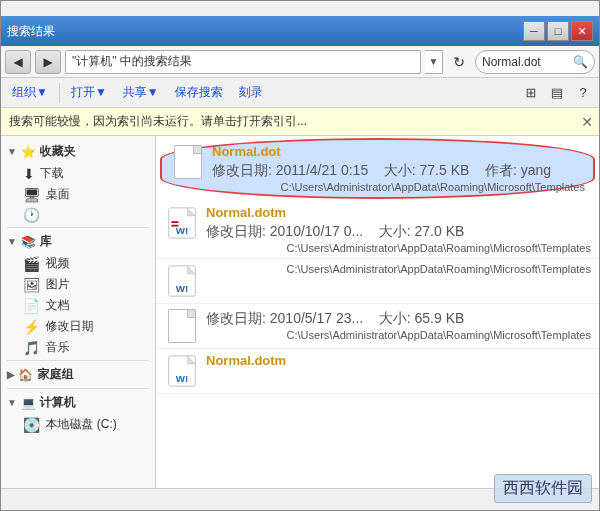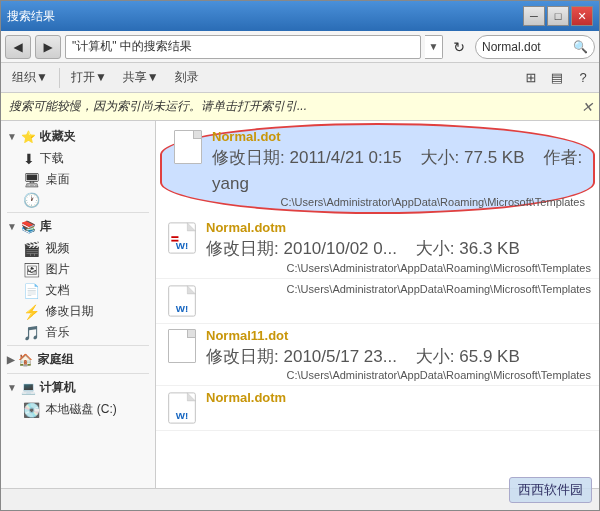--- a/index.html
+++ b/index.html
@@ -25,20 +25,21 @@
     
     .title-bar {
       background: linear-gradient(to bottom, #4a90d9 0%, #2a6cb5 100%);
       height: 30px;
       display: flex;
       align-items: center;
       padding: 0 6px;
       color: white;
       font-size: 12px;
       flex-shrink: 0;
+      margin-top: 15px;
     }
     .title-bar-text {
       flex: 1;
       font-size: 12px;
       color: white;
     }
     .title-bar-buttons {
       display: flex;
       gap: 2px;
     }
@@ -154,21 +155,21 @@
       flex-shrink: 0;
     }
     .toolbar-btn {
       height: 24px;
       padding: 0 6px;
       background: transparent;
       border: 1px solid transparent;
       border-radius: 3px;
       cursor: pointer;
       font-size: 12px;
-      color: #404040;
+      color: #1d4ed8;
       display: flex;
       align-items: center;
       gap: 3px;
     }
     .toolbar-sep {
       width: 1px;
       height: 20px;
       background: #ccc;
       margin: 0 2px;
     }
@@ -197,21 +198,20 @@
       background: #ffd;
       border-bottom: 1px solid #ccc;
       height: 28px;
       display: flex;
       align-items: center;
       padding: 0 8px;
       font-size: 12px;
       color: #333;
       flex-shrink: 0;
       position: relative;
-      font-style: italic;
     }
     .info-bar-close {
       position: absolute;
       right: 6px;
       cursor: pointer;
       font-size: 14px;
       color: #666;
     }
 
     
@@ -303,21 +303,21 @@
       flex: 1;
       overflow: hidden;
     }
     .file-item-name {
       font-size: 13px;
       color: #c8960a;
       font-weight: bold;
       margin-bottom: 1px;
     }
     .file-item-meta {
-      font-size: 17px;
+      font-size: 14px;
       color: #555;
       line-height: 1.5;
     }
     .file-item-path {
       font-size: 11px;
       color: #555;
       white-space: nowrap;
       overflow: hidden;
       text-overflow: ellipsis;
       text-align: right;
@@ -338,21 +338,21 @@
 
     
     .watermark {
       position: fixed;
       bottom: 8px;
       right: 8px;
       background: rgba(200, 220, 240, 0.85);
       border: 1px solid #aac;
       border-radius: 3px;
       padding: 3px 8px;
-      font-size: 13px;
+      font-size: 16px;
       color: #336;
       z-index: 100;
     }
 
     
     .blank-icon {
       width: 28px;
       height: 34px;
       background: white;
       border: 1px solid #bbb;
@@ -400,20 +400,21 @@
       <span class="search-input-text">Normal.dot</span>
       <span class="search-icon-btn">🔍</span>
     </div>
   </div>
 
   <div class="toolbar">
     <button class="toolbar-btn">组织▼</button>
     <div class="toolbar-sep"></div>
     <button class="toolbar-btn">打开▼</button>
     <button class="toolbar-btn">共享▼</button>
+    <button class="toolbar-btn">保存搜索</button>
     <button class="toolbar-btn">刻录</button>
     <div class="toolbar-right">
       <div class="view-btn">⊞</div>
       <div class="view-btn">▤</div>
       <div class="view-btn">?</div>
     </div>
   </div>
 
   <div class="info-bar">
     <span>搜索可能较慢，因为索引尚未运行。请单击打开索引引...</span>
@@ -526,24 +527,24 @@
             <polygon points="22,1 31,10 22,10" fill="#ddd" stroke="#bbb" stroke-width="0.5"></polygon>
             <rect x="4" y="16" width="8" height="2" fill="#c00"></rect>
             <rect x="4" y="20" width="8" height="2" fill="#c00"></rect>
             <text x="16" y="30" font-size="11" fill="#1565c0" font-weight="bold" text-anchor="middle" font-family="Arial">W!</text>
           </svg>
         </div>
         <div class="file-item-details">
           <div class="file-item-name">Normal.dotm</div>
           <div class="file-item-meta">
             <span>修改日期:</span>
-            <span>2010/10/02 0...</span>
+            <span>2010/10/17 0...</span>
             &nbsp;&nbsp;
             <span>大小:</span>
-            <span>36.3 KB</span>
+            <span>27.0 KB</span>
           </div>
           <div class="file-item-path">C:\Users\Administrator\AppData\Roaming\Microsoft\Templates</div>
         </div>
       </div>
 
       <div class="file-item">
         <div class="file-item-icon">
           <svg viewBox="0 0 32 36">
             <rect x="1" y="1" width="30" height="34" rx="2" fill="white" stroke="#bbb" stroke-width="1"></rect>
             <polygon points="22,1 31,10 22,10" fill="#ddd" stroke="#bbb" stroke-width="0.5"></polygon>
@@ -553,21 +554,20 @@
         <div class="file-item-details">
           <div class="file-item-path">C:\Users\Administrator\AppData\Roaming\Microsoft\Templates</div>
         </div>
       </div>
 
       <div class="file-item">
         <div class="file-item-icon">
           <div class="blank-icon"></div>
         </div>
         <div class="file-item-details">
-          <div class="file-item-name">Normal11.dot</div>
           <div class="file-item-meta">
             <span>修改日期:</span>
             <span>2010/5/17 23...</span>
             &nbsp;&nbsp;
             <span>大小:</span>
             <span>65.9 KB</span>
           </div>
           <div class="file-item-path">C:\Users\Administrator\AppData\Roaming\Microsoft\Templates</div>
         </div>
       </div>

